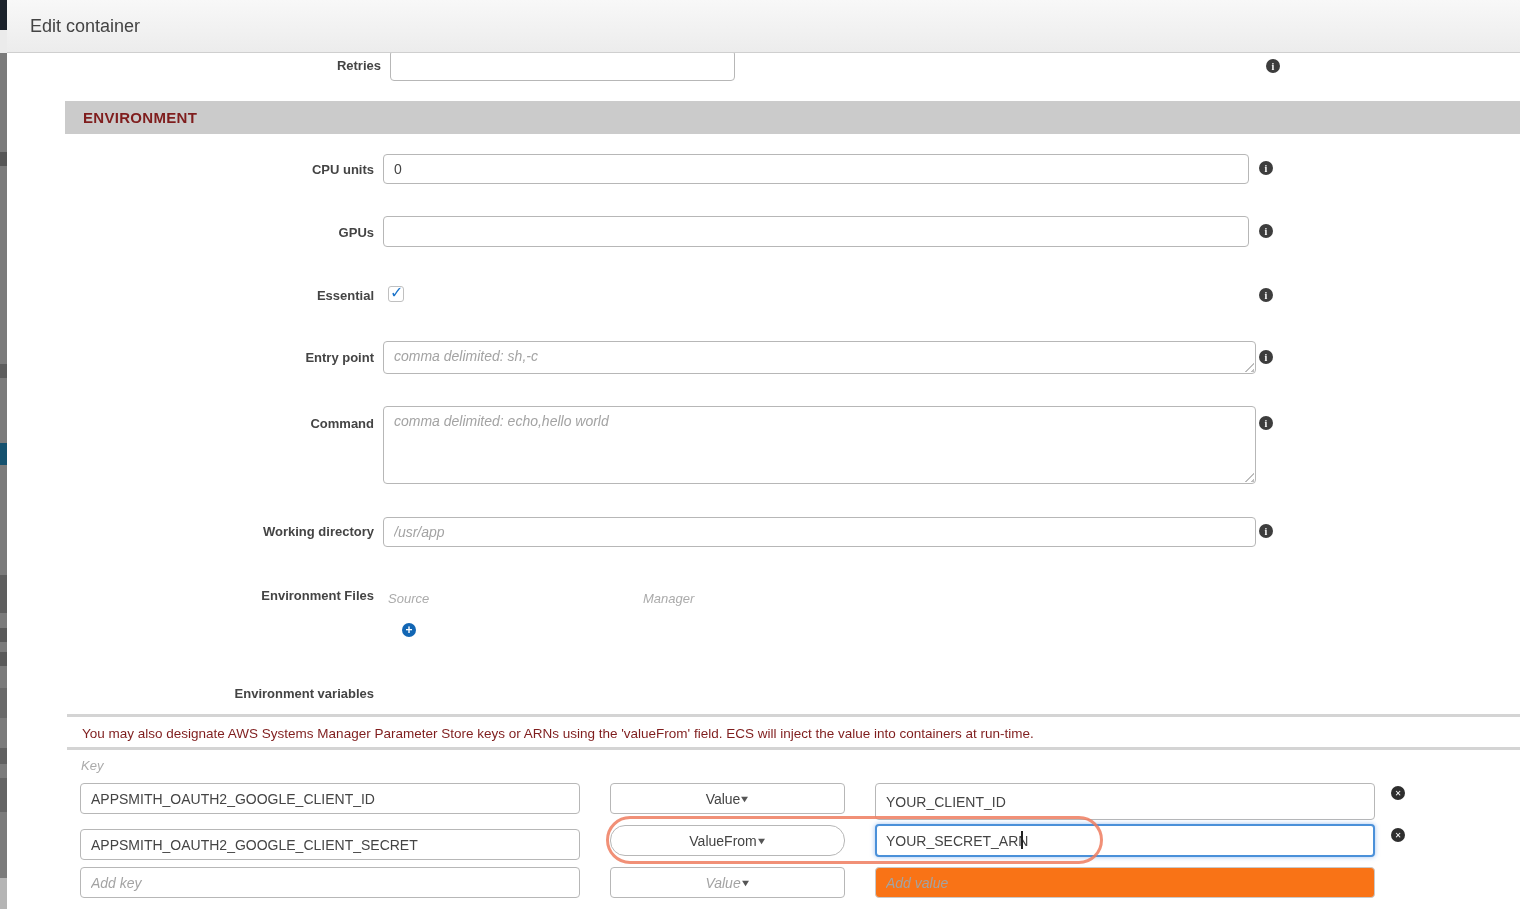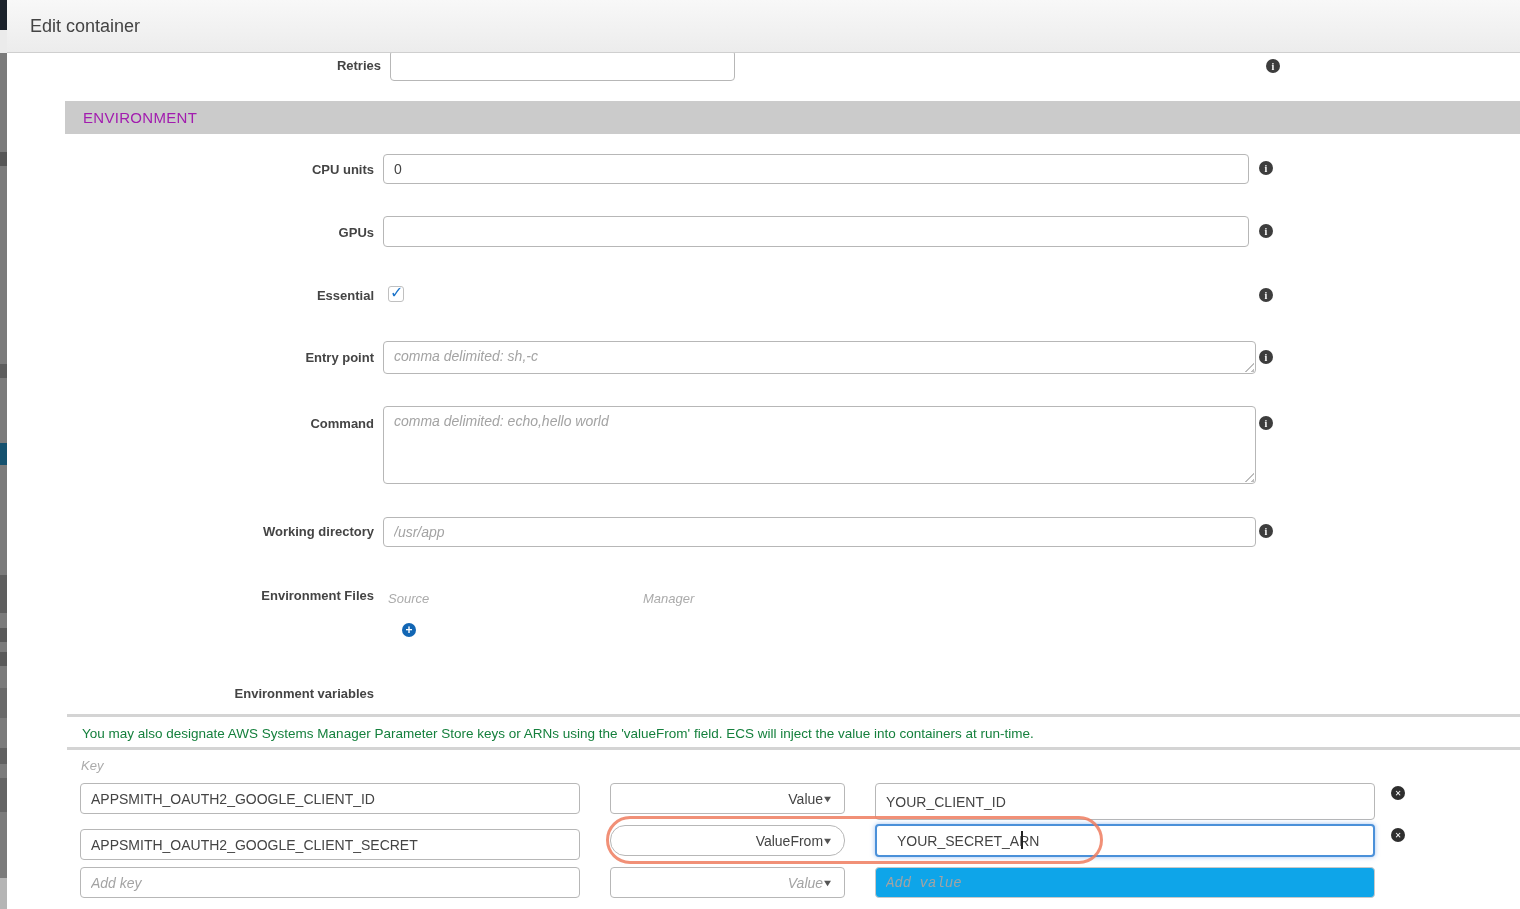--- a/index.html
+++ b/index.html
@@ -12,48 +12,48 @@
   .seg { position:absolute; left:0; width:7px; }
 
   
   #panel { left:7px; top:0; width:1513px; height:909px; background:#fff; }
 
   #hdr { left:7px; top:0; width:1513px; height:53px;
     background:linear-gradient(#f8f8f8,#ececec); border-bottom:1px solid #cfcfcf; z-index:10; }
   #hdr .title { position:absolute; left:23px; top:16px; font-size:18px; color:#444; }
 
   .band { left:65px; top:101px; width:1455px; height:33px; background:#cbcbcb; }
-  .band span { position:absolute; left:18px; top:8px; font-size:15px; font-weight:normal; color:#a21caf; letter-spacing:.3px; }
+  .band span { position:absolute; left:18px; top:8px; font-size:15px; font-weight:bold; color:#7f1d1d; letter-spacing:.3px; }
 
   .lbl { width:274px; left:100px; text-align:right; font-size:13px; font-weight:bold; color:#444; }
 
   .inp, .ta { border:1px solid #b7b7b7; border-radius:4px; background:#fff;
     font-family:"Liberation Sans",sans-serif; font-size:14px; color:#444; padding:0 10px; outline:none; }
   .ta { padding-top:6px; resize:none; }
   .inp::placeholder, .ta::placeholder { color:#a3a3a3; font-style:italic; opacity:1; }
-  .inp.disabled { background:#0ea5e9; border-color:#c9c9c9;font-family:Liberation Mono, monospace; }
-  .inp.focused { border:2px solid #4a90d9; box-shadow:0 0 5px rgba(81,143,228,.55); padding:0 20px; }
+  .inp.disabled { background:#f97316; border-color:#c9c9c9; }
+  .inp.focused { border:2px solid #4a90d9; box-shadow:0 0 5px rgba(81,143,228,.55); padding:0 9px; }
 
   .info { width:14px; height:14px; border-radius:50%; background:#3d3d3d; color:#fff;
     font-size:10px; font-weight:bold; font-family:"Liberation Serif",serif;
     display:flex; align-items:center; justify-content:center; }
   .del  { width:14px; height:14px; border-radius:50%; background:#2e2e2e; color:#fff;
     font-size:8px; font-weight:bold; display:flex; align-items:center; justify-content:center; }
   .plus { width:14px; height:14px; border-radius:50%; background:#1266b4; color:#fff;
     font-size:12px; font-weight:bold; display:flex; align-items:center; justify-content:center; line-height:1; }
 
   .chk { width:16px; height:16px; border:1px solid #c0c0c0; border-radius:3px; background:#fff; }
   .chk span { position:absolute; left:1px; top:-4px; color:#1a73c9; font-size:16px; font-weight:bold; }
 
   .ghost { font-size:13px; font-style:italic; color:#ababab; }
   .rule { height:3px; background:#d4d4d4; left:67px; width:1453px; }
-  .note { font-size:13.5px; color:#15803d; }
+  .note { font-size:13.5px; color:#7f1d1d; }
 
   .sel { border:1px solid #b7b7b7; border-radius:4px; background:#fff; font-size:14px; color:#444;
-    display:flex; align-items:center; padding:0 12px; justify-content:flex-end; }
+    display:flex; align-items:center; padding:0 25px; justify-content:center; }
   .sel .car { font-size:9px; color:#555; transform:scaleX(1.3); }
   .sel .muted { color:#a3a3a3; font-style:italic; }
 
   .grip { width:10px; height:10px; right:2px; bottom:2px; position:absolute;
     background:repeating-linear-gradient(135deg, transparent 0 3px, #bdbdbd 3px 4.5px);
     clip-path:polygon(100% 0,100% 100%,0 100%); }
 
   #ellipse { left:606px; top:816px; width:497px; height:48px; border:3px solid rgba(238,125,95,.85);
     border-radius:26px; pointer-events:none; z-index:5; background:transparent; }
   #caret { left:1021px; top:831px; width:2px; height:18px; background:#222; z-index:6; }

